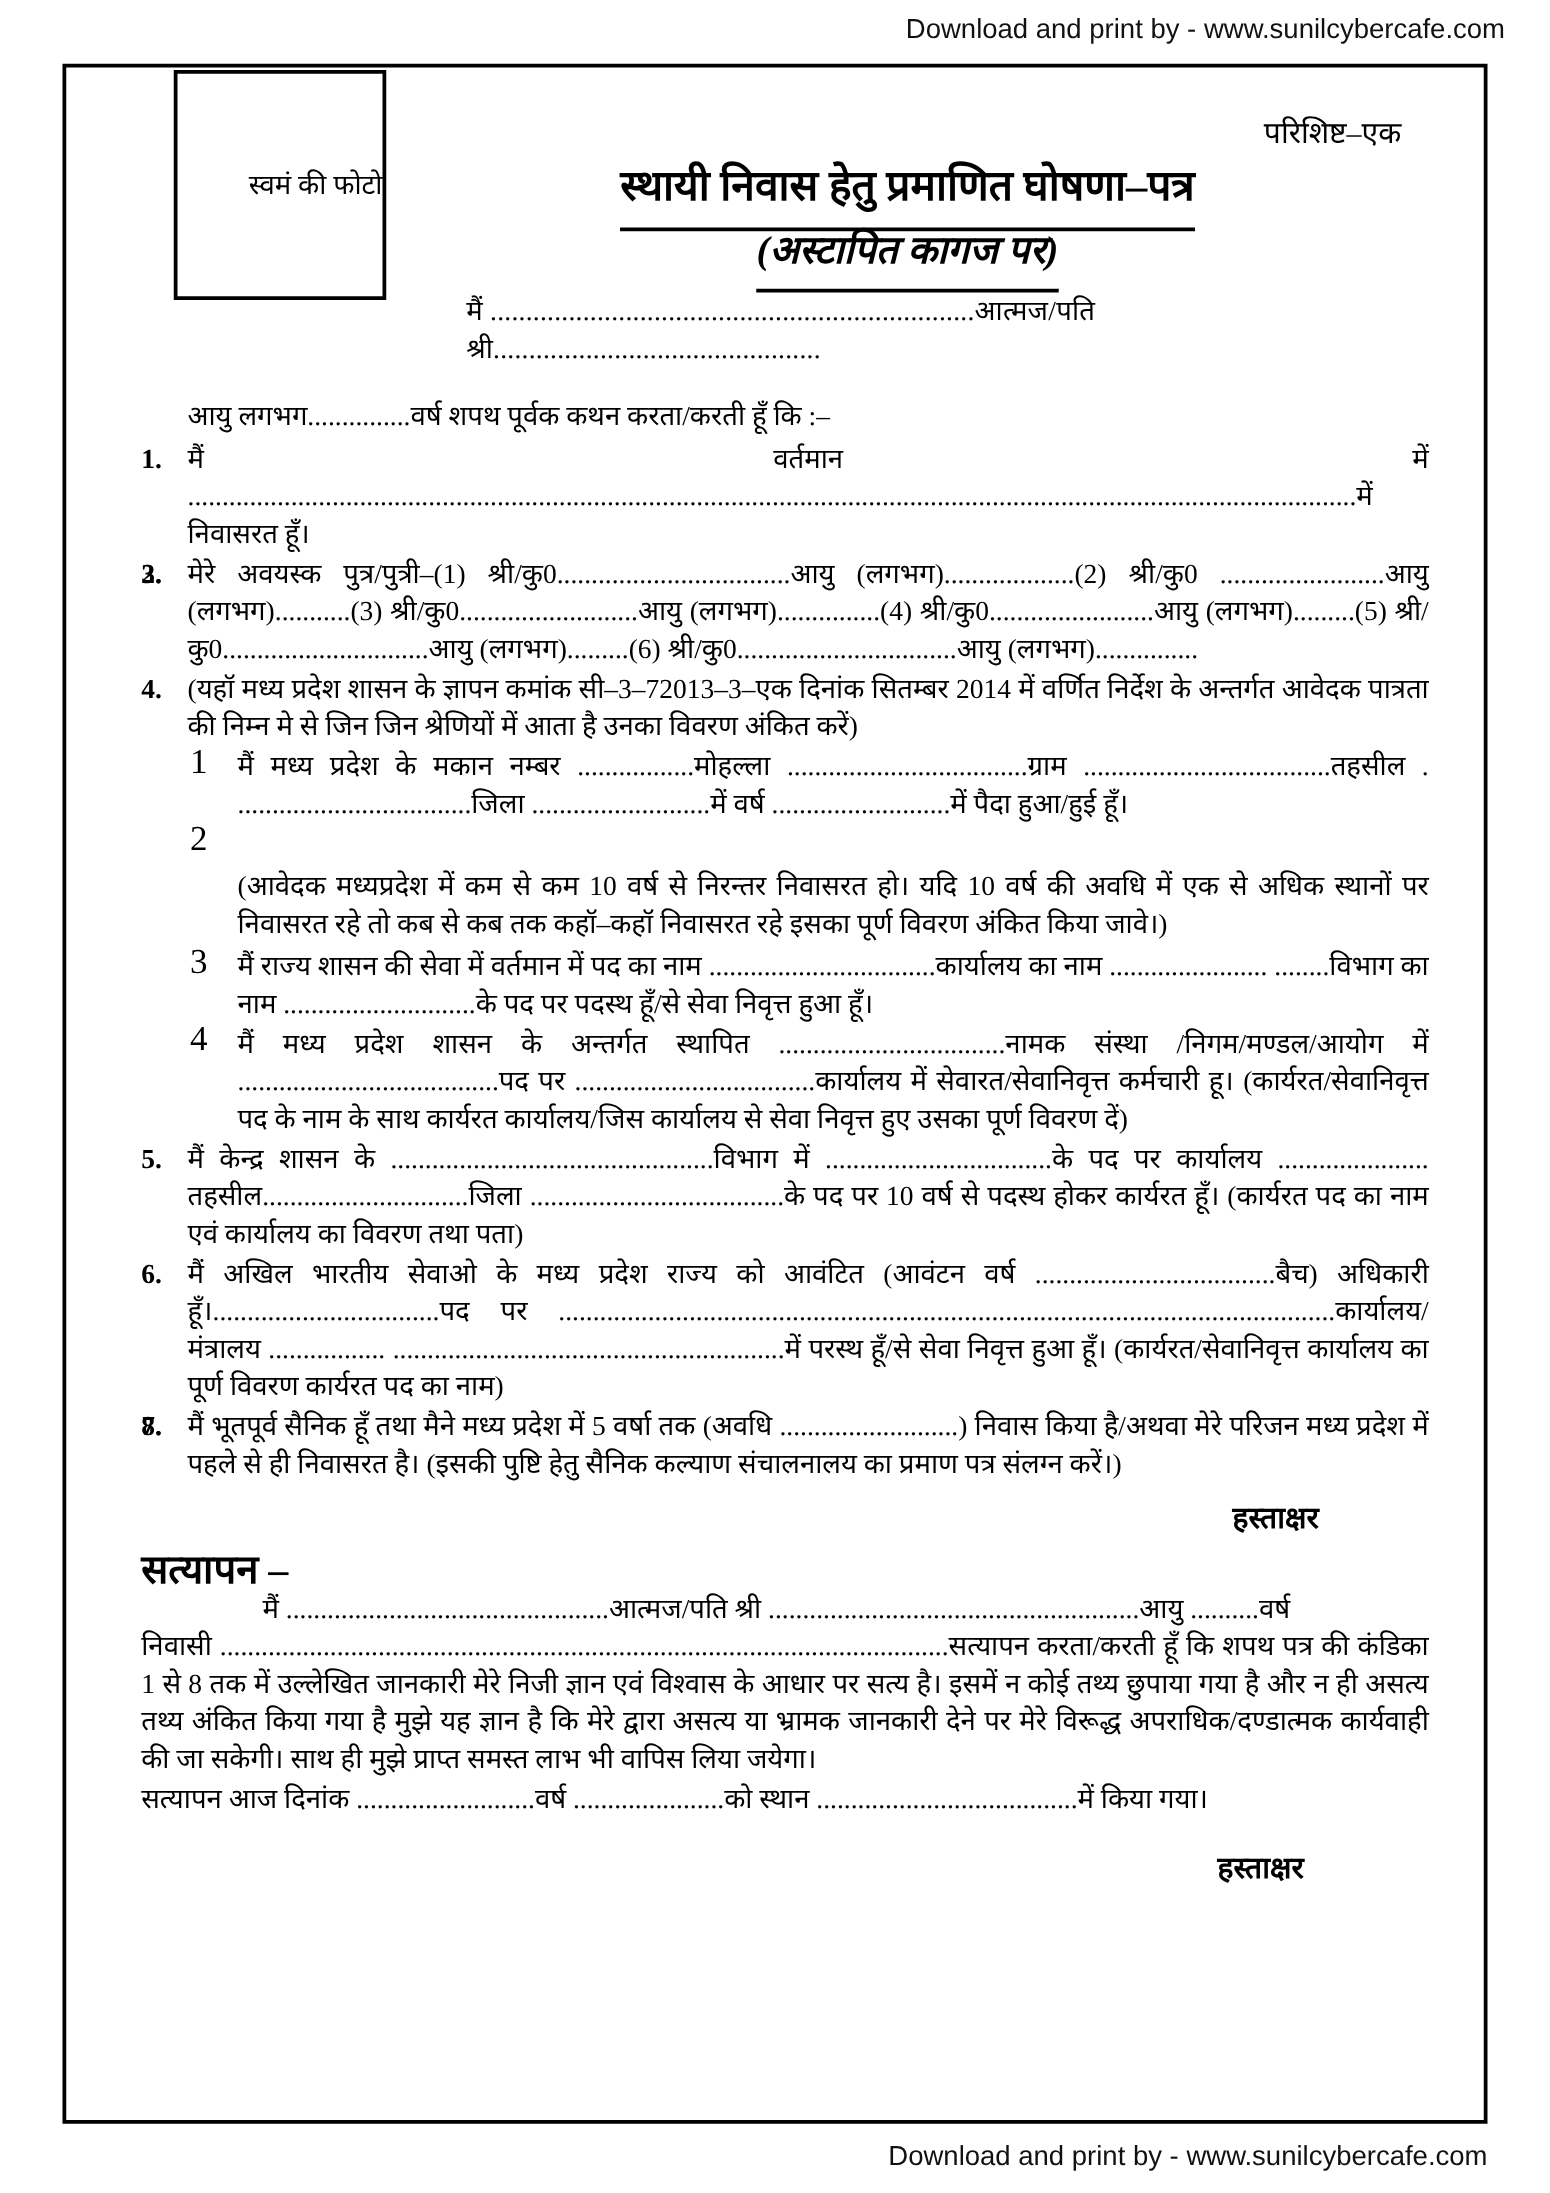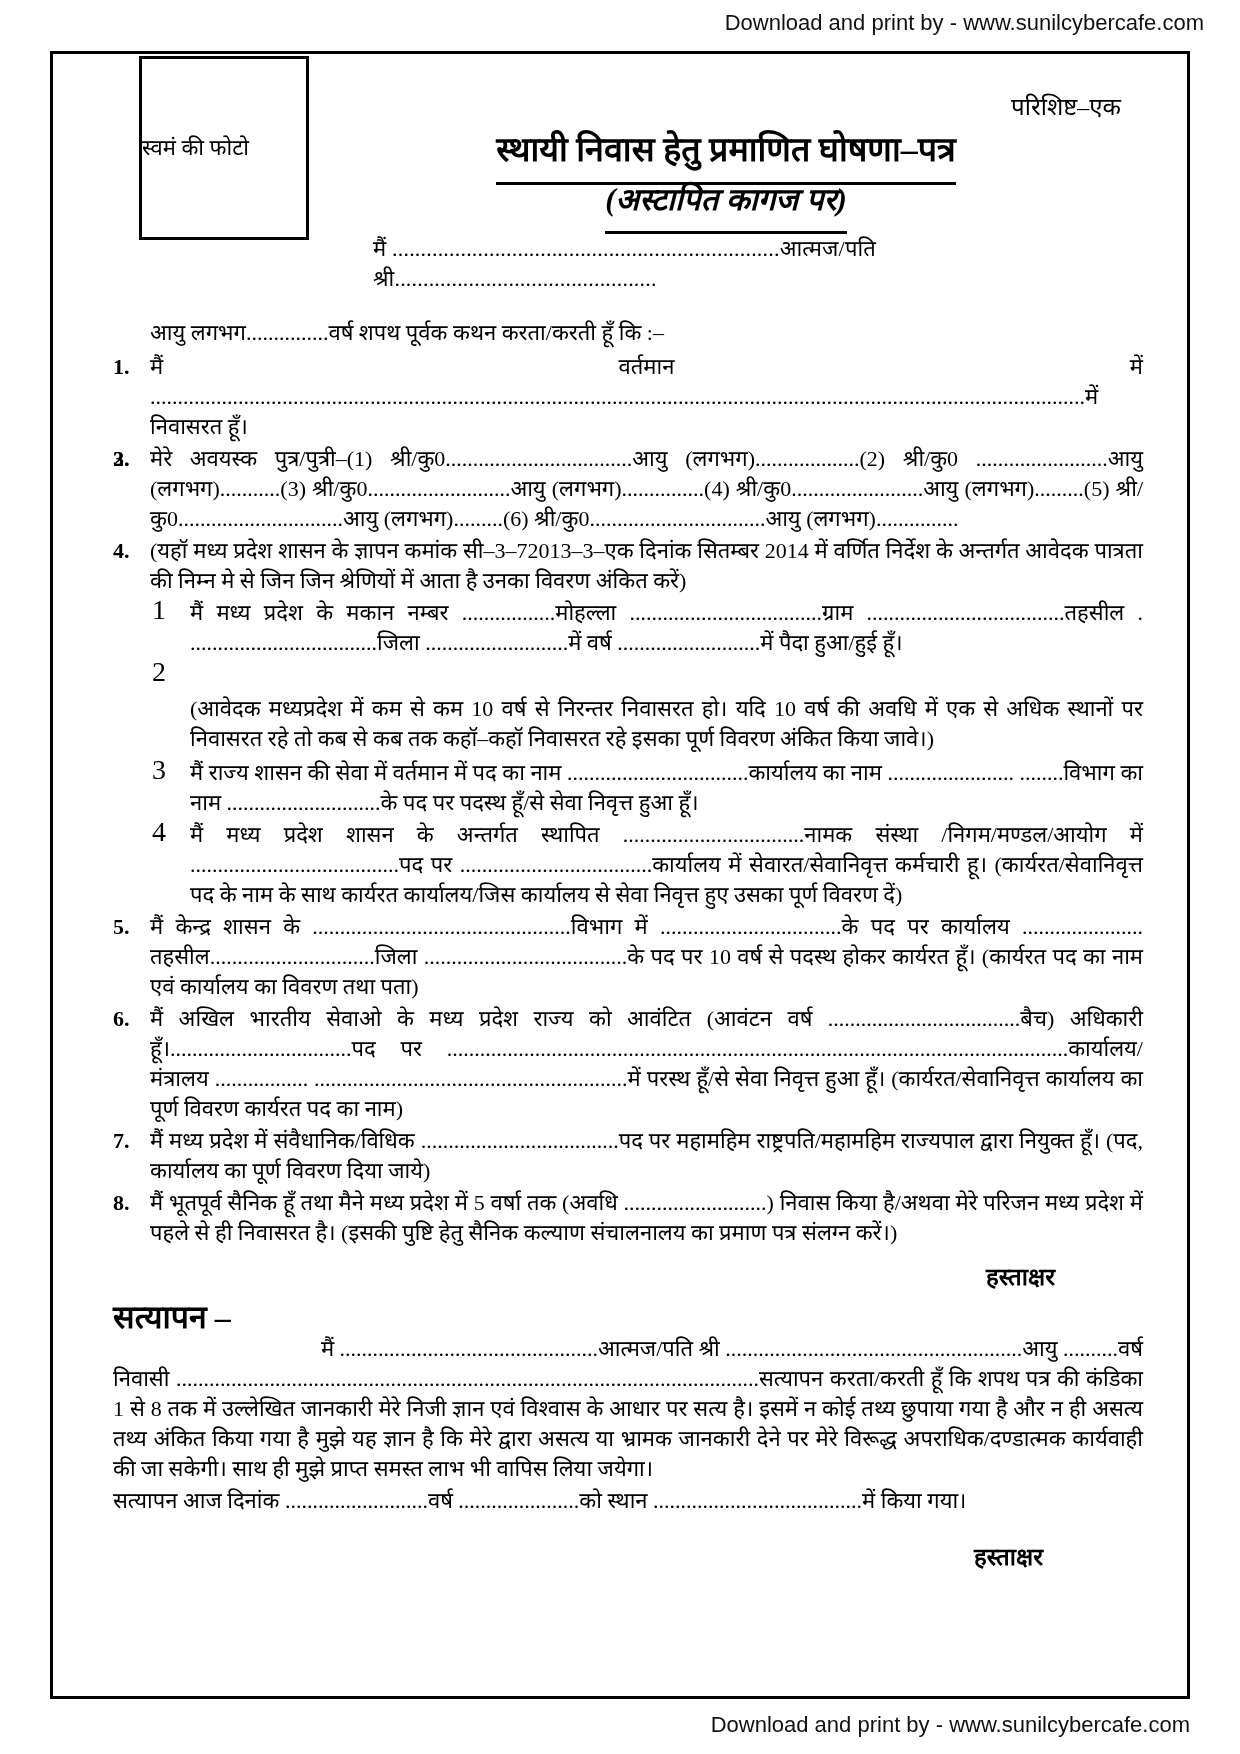--- a/index.html
+++ b/index.html
@@ -45,21 +45,21 @@
   .form-header { display: flex; }
   .photo-box {
     width: 170px;
     height: 184px;
     border: 3px solid #000;
     box-sizing: border-box;
     margin: 2px 0 0 26px;
     flex: 0 0 auto;
     display: flex;
     align-items: center;
-    justify-content: flex-start;
+    justify-content: flex-end;
     font-size: 22px;
   }
   .header-main { flex: 1 1 auto; padding-top: 38px; }
   .appendix {
     text-align: right;
     padding-right: 22px;
     font-size: 24px;
   }
   .title-line {
     text-align: center;
@@ -123,21 +123,21 @@
     font-size: 24px;
   }
   .signature.first  { margin-top: 14px; padding-right: 88px; }
   .signature.second { margin-top: 26px; padding-right: 100px; }
 
   .verify-heading {
     font-weight: bold;
     font-size: 32px;
     margin-top: 10px;
   }
-  .verify-line1 { margin-left: 46px; margin-top: 2px; text-align: right; }
+  .verify-line1 { margin-left: 97px; margin-top: 2px; }
   .verify-body  { text-align: justify; }
   .verify-date  { margin-top: 2px; }
 </style>
 </head>
 <body>
 
 <div class="watermark top">Download and print by - www.sunilcybercafe.com</div>
 
 <div class="form-box">
   <div class="form-content">
@@ -198,21 +198,20 @@
     <div class="item">
       <span class="inum">5.</span>
       <span class="itext">मैं केन्द्र शासन के ...............................................विभाग में .................................के पद पर कार्यालय ...................... तहसील..............................जिला .....................................के पद पर 10 वर्ष से पदस्थ होकर कार्यरत हूँ। (कार्यरत पद का नाम एवं कार्यालय का विवरण तथा पता)</span>
     </div>
     <div class="item">
       <span class="inum">6.</span>
       <span class="itext">मैं अखिल भारतीय सेवाओ के मध्य प्रदेश राज्य को आवंटित (आवंटन वर्ष ...................................बैच) अधिकारी हूँ।.................................पद पर .................................................................................................................कार्यालय/मंत्रालय ................. .........................................................में परस्थ हूँ/से सेवा निवृत्त हुआ हूँ। (कार्यरत/सेवानिवृत्त कार्यालय का पूर्ण विवरण कार्यरत पद का नाम)</span>
     </div>
     <div class="item">
       <span class="inum">7.</span>
-      <span class="itext">मैं मध्य प्रदेश में संवैधानिक/विधिक ....................................पद पर महामहिम राष्ट्रपति/महामहिम राज्यपाल द्वारा नियुक्त हूँ। (पद, कार्यालय का पूर्ण विवरण दिया जाये)</span>
     </div>
     <div class="item">
       <span class="inum">8.</span>
       <span class="itext">मैं भूतपूर्व सैनिक हूँ तथा मैने मध्य प्रदेश में 5 वर्षा तक (अवधि ..........................) निवास किया है/अथवा मेरे परिजन मध्य प्रदेश में पहले से ही निवासरत है। (इसकी पुष्टि हेतु सैनिक कल्याण संचालनालय का प्रमाण पत्र संलग्न करें।)</span>
     </div>
 
     <div class="signature first">हस्ताक्षर</div>
 
     <div class="verify-heading">सत्यापन –</div>
     <div class="verify-line1">मैं  ...............................................आत्मज/पति  श्री  ......................................................आयु  ..........वर्ष</div>

